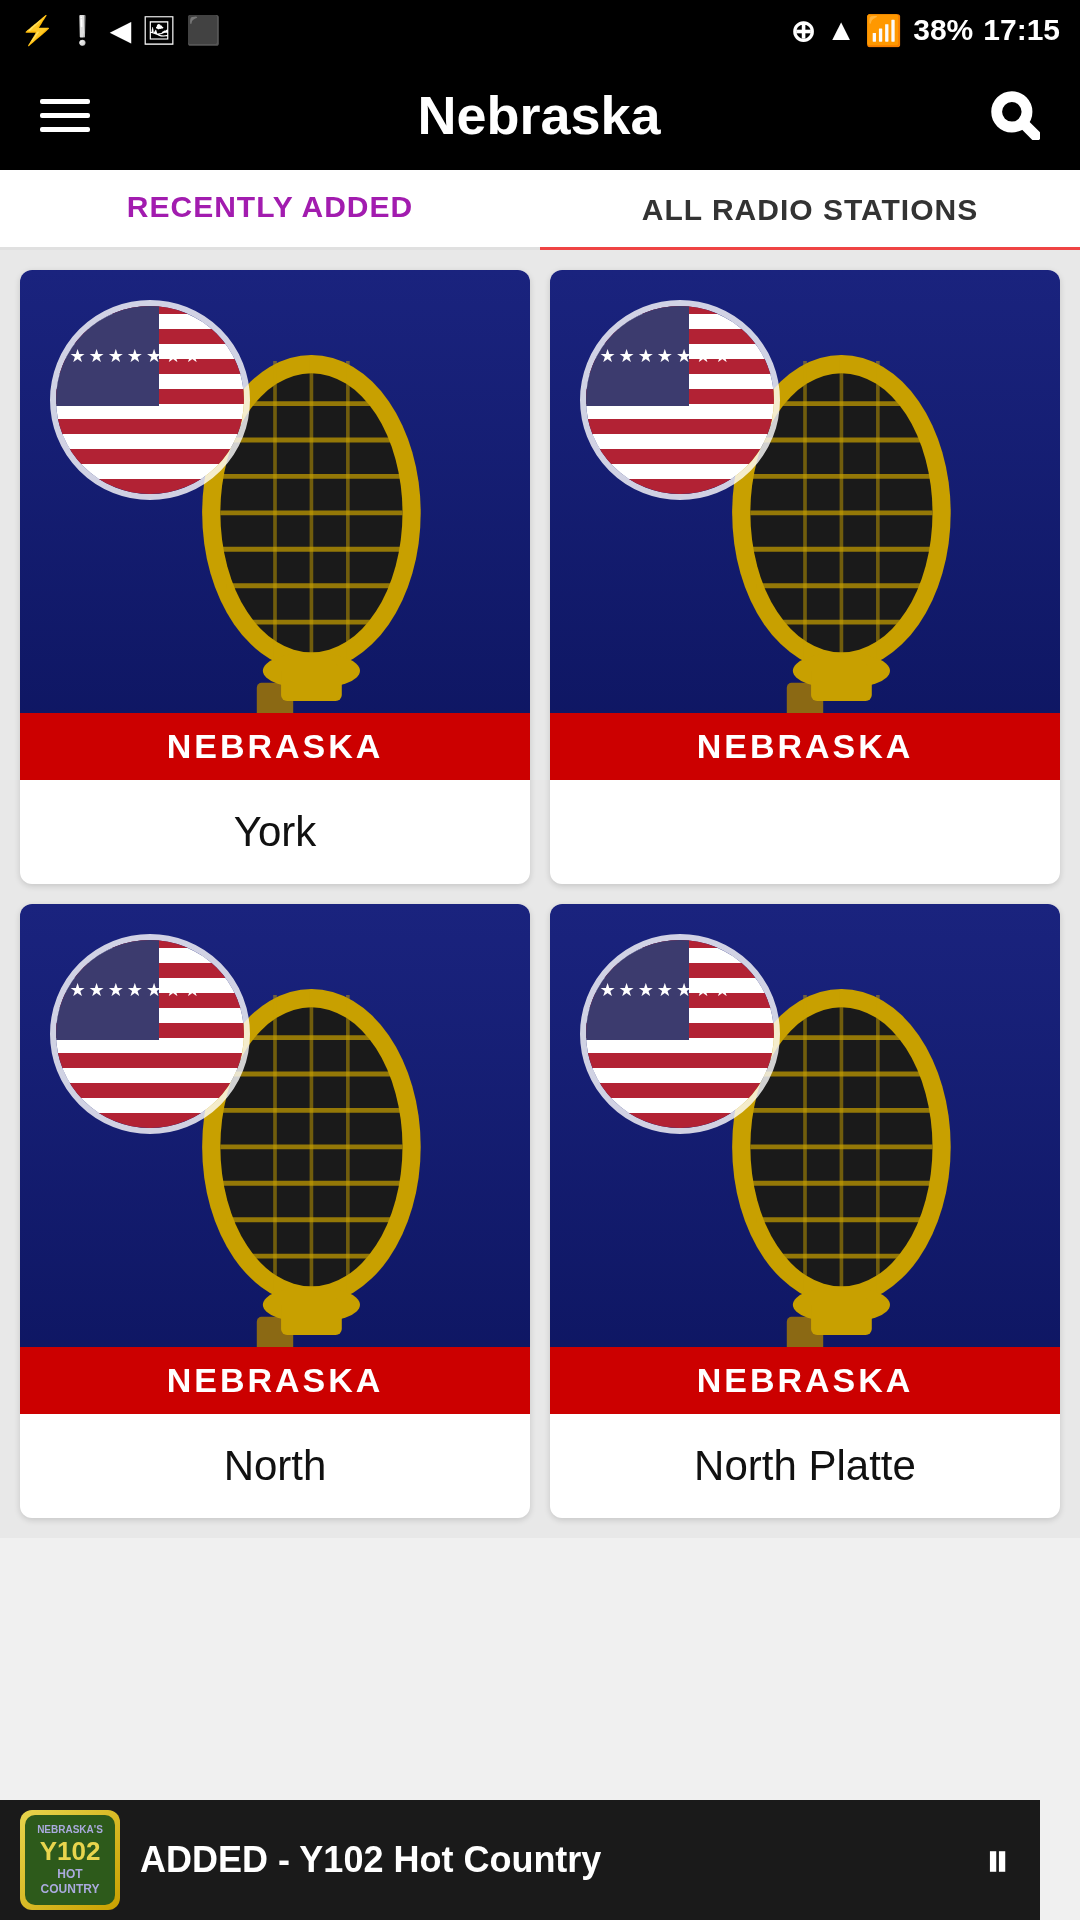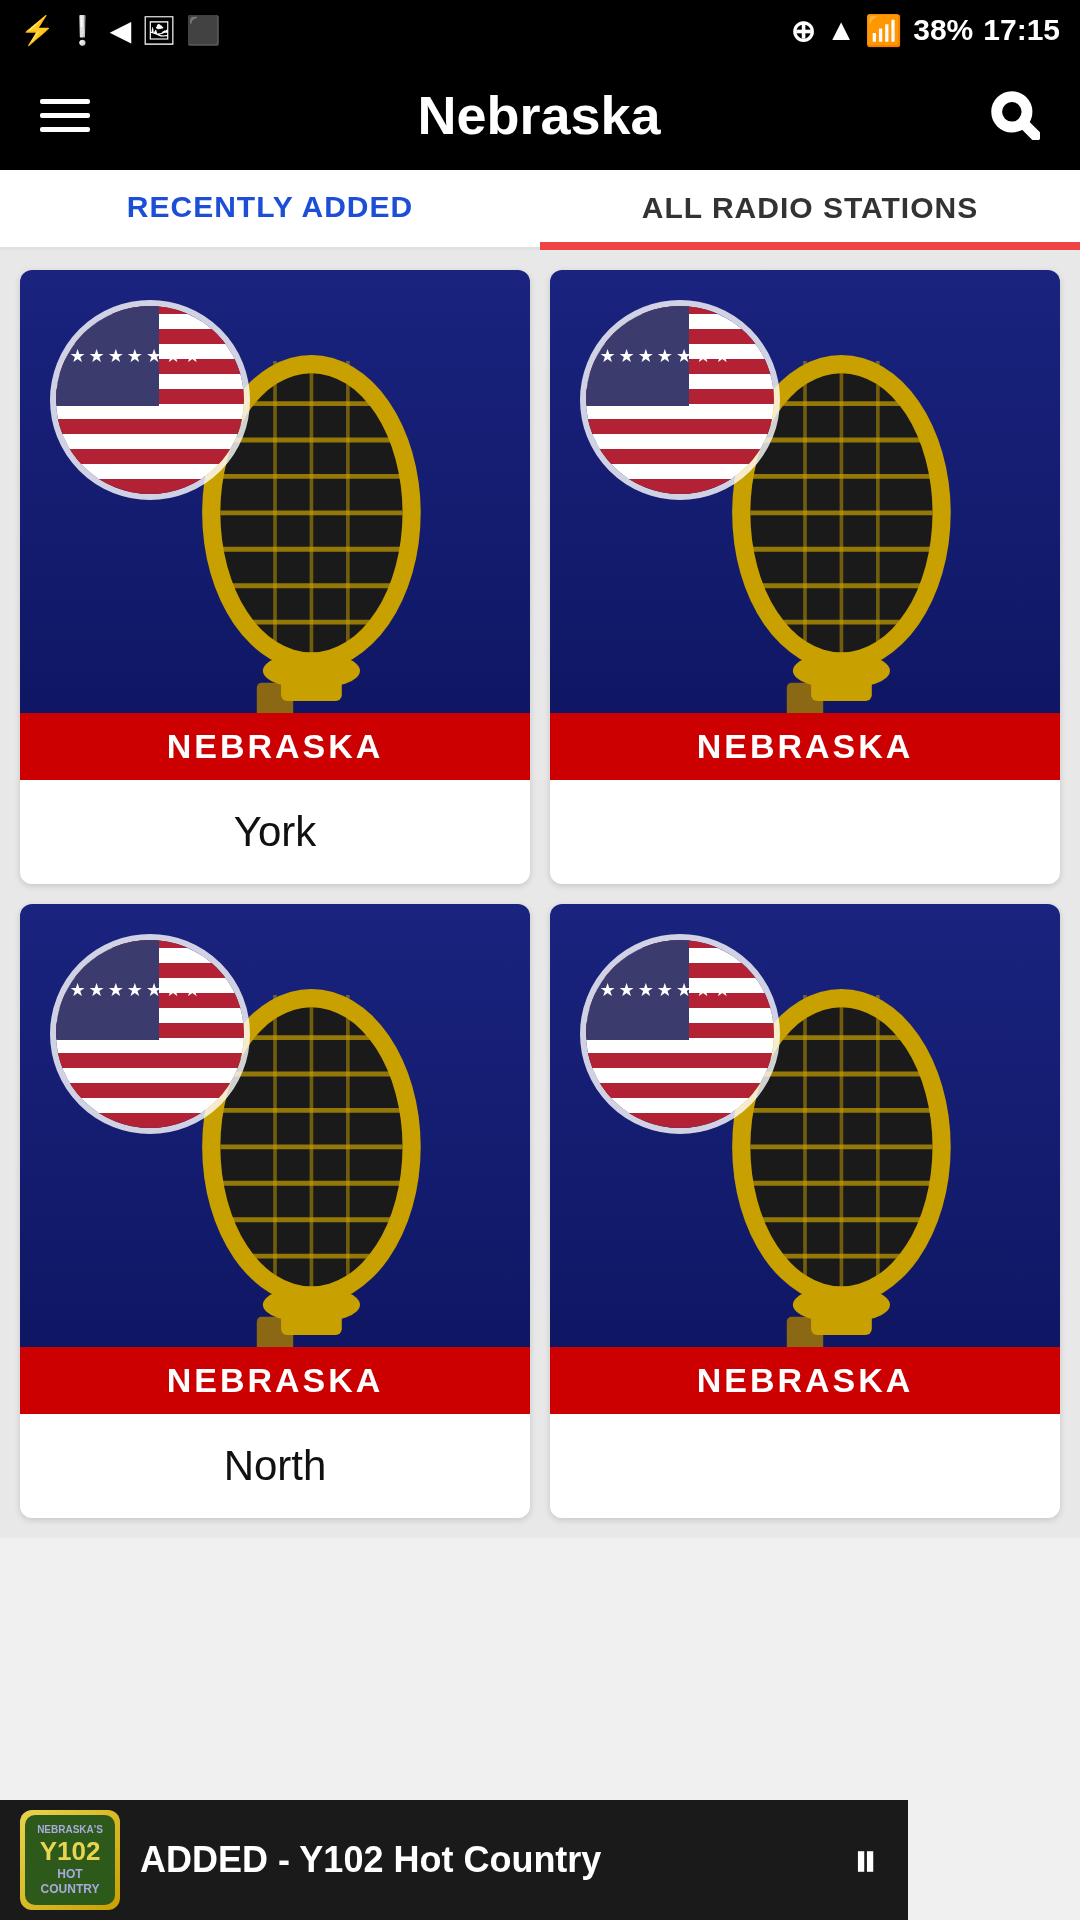--- a/index.html
+++ b/index.html
@@ -98,27 +98,27 @@
       display: flex;
       align-items: center;
       justify-content: center;
       font-size: 30px;
       font-weight: bold;
       cursor: pointer;
       letter-spacing: 1px;
     }
 
     .tab-recently-added {
-      color: #1d4ed8;
+      color: #a21caf;
       border-bottom: 4px solid transparent;
     }
 
     .tab-all-stations {
       color: #333;
-      border-bottom: 8px solid #ef4444;
+      border-bottom: 3px solid #ef4444;
       position: relative;
       top: 3px;
     }
 
     
     .grid {
       display: grid;
       grid-template-columns: 1fr 1fr;
       gap: 20px;
       padding: 20px;
@@ -237,21 +237,21 @@
       text-align: center;
       padding: 28px 10px;
       color: #111;
     }
 
     
     .now-playing {
       position: fixed;
       bottom: 0;
       left: 0;
-      width: 908px;
+      width: 1040px;
       height: 120px;
       background: #1a1a1a;
       display: flex;
       align-items: center;
       padding: 0 20px;
       gap: 20px;
     }
 
     .now-playing-logo {
       width: 100px;
@@ -488,20 +488,21 @@
           <line x1="170" y1="290" x2="290" y2="290" stroke="#C8A000" stroke-width="4" opacity="0.7"></line>
           <line x1="230" y1="70" x2="230" y2="330" stroke="#C8A000" stroke-width="3" opacity="0.5"></line>
           <line x1="200" y1="75" x2="200" y2="325" stroke="#C8A000" stroke-width="3" opacity="0.5"></line>
           <line x1="260" y1="75" x2="260" y2="325" stroke="#C8A000" stroke-width="3" opacity="0.5"></line>
           <ellipse cx="230" cy="330" rx="40" ry="15" fill="#C8A000"></ellipse>
           <rect x="205" y="325" width="50" height="30" fill="#C8A000" rx="5"></rect>
         </svg>
         <div class="nebraska-label">NEBRASKA</div>
       </div>
     </div>
+    <div class="card-name">North Platte</div>
   </div>
 
 </div>
 
 <div class="now-playing">
   <div class="now-playing-logo">
     <div class="logo-inner">
       <div style="font-size:10px; color:#aad;">NEBRASKA'S</div>
       <div class="logo-y102">Y102</div>
       <div style="font-size:12px; color:#aad;">HOT COUNTRY</div>

